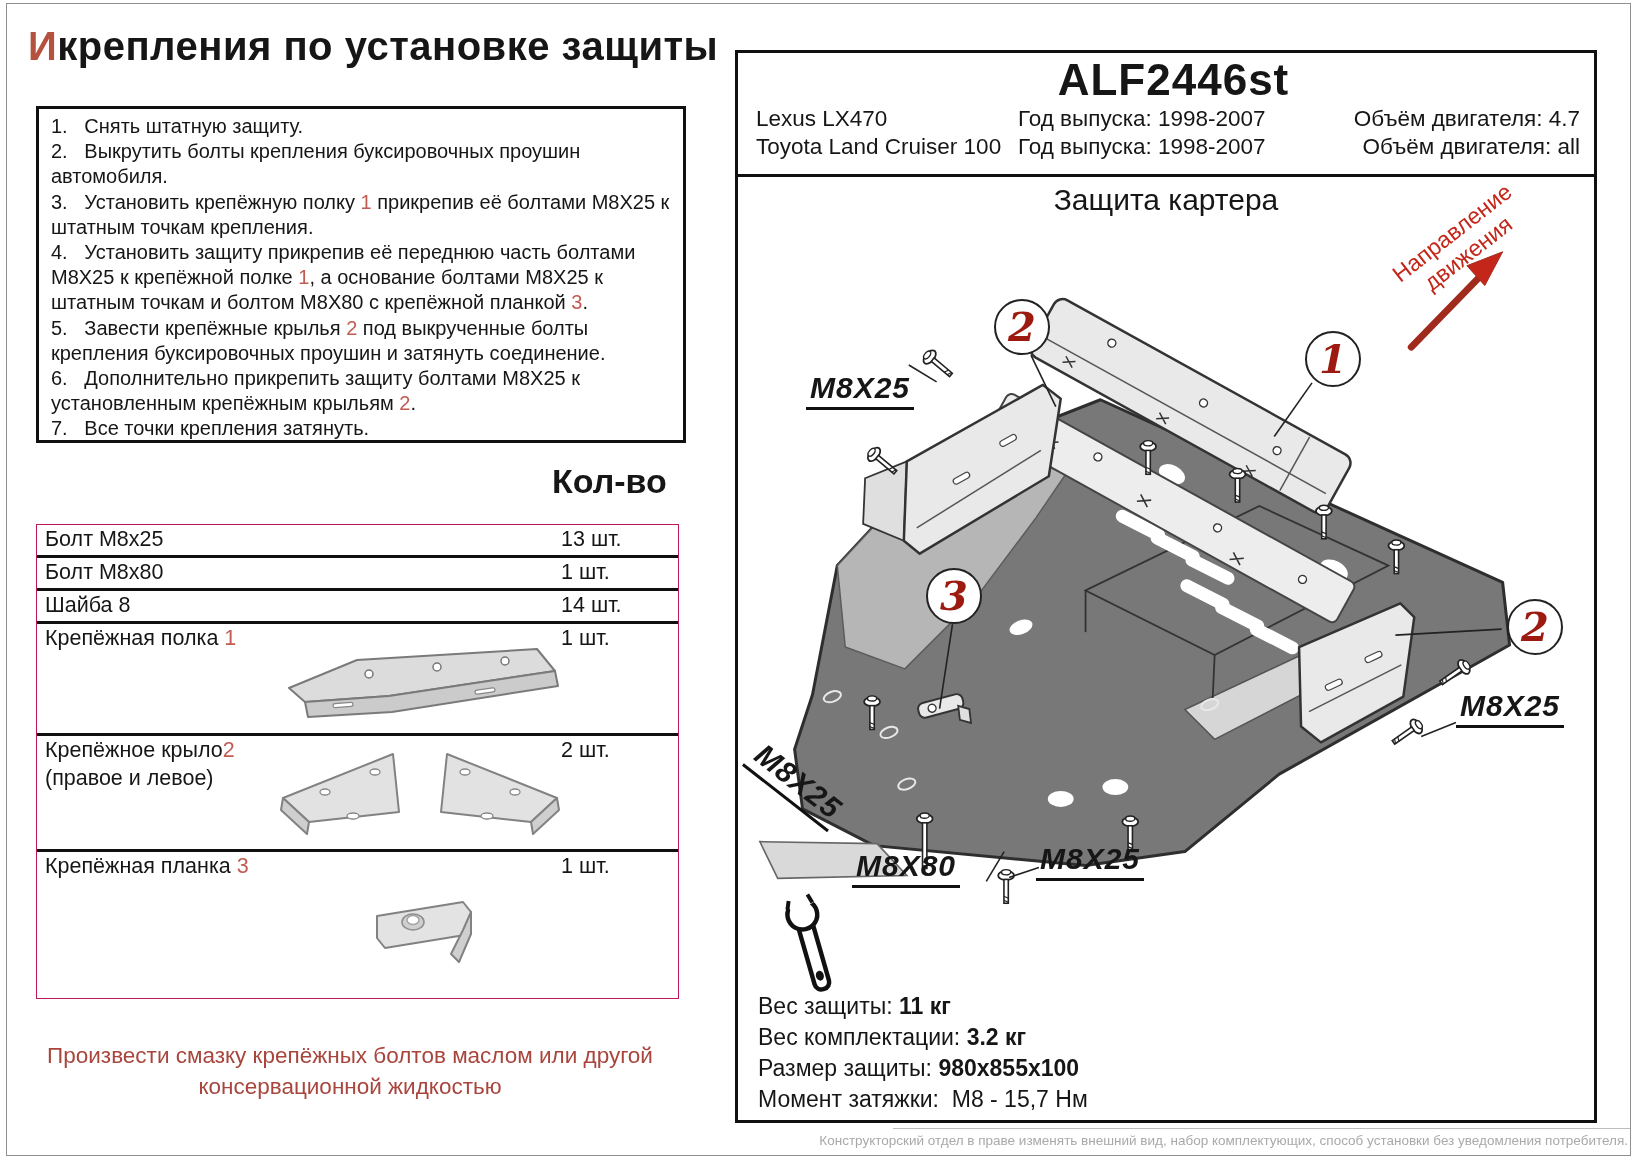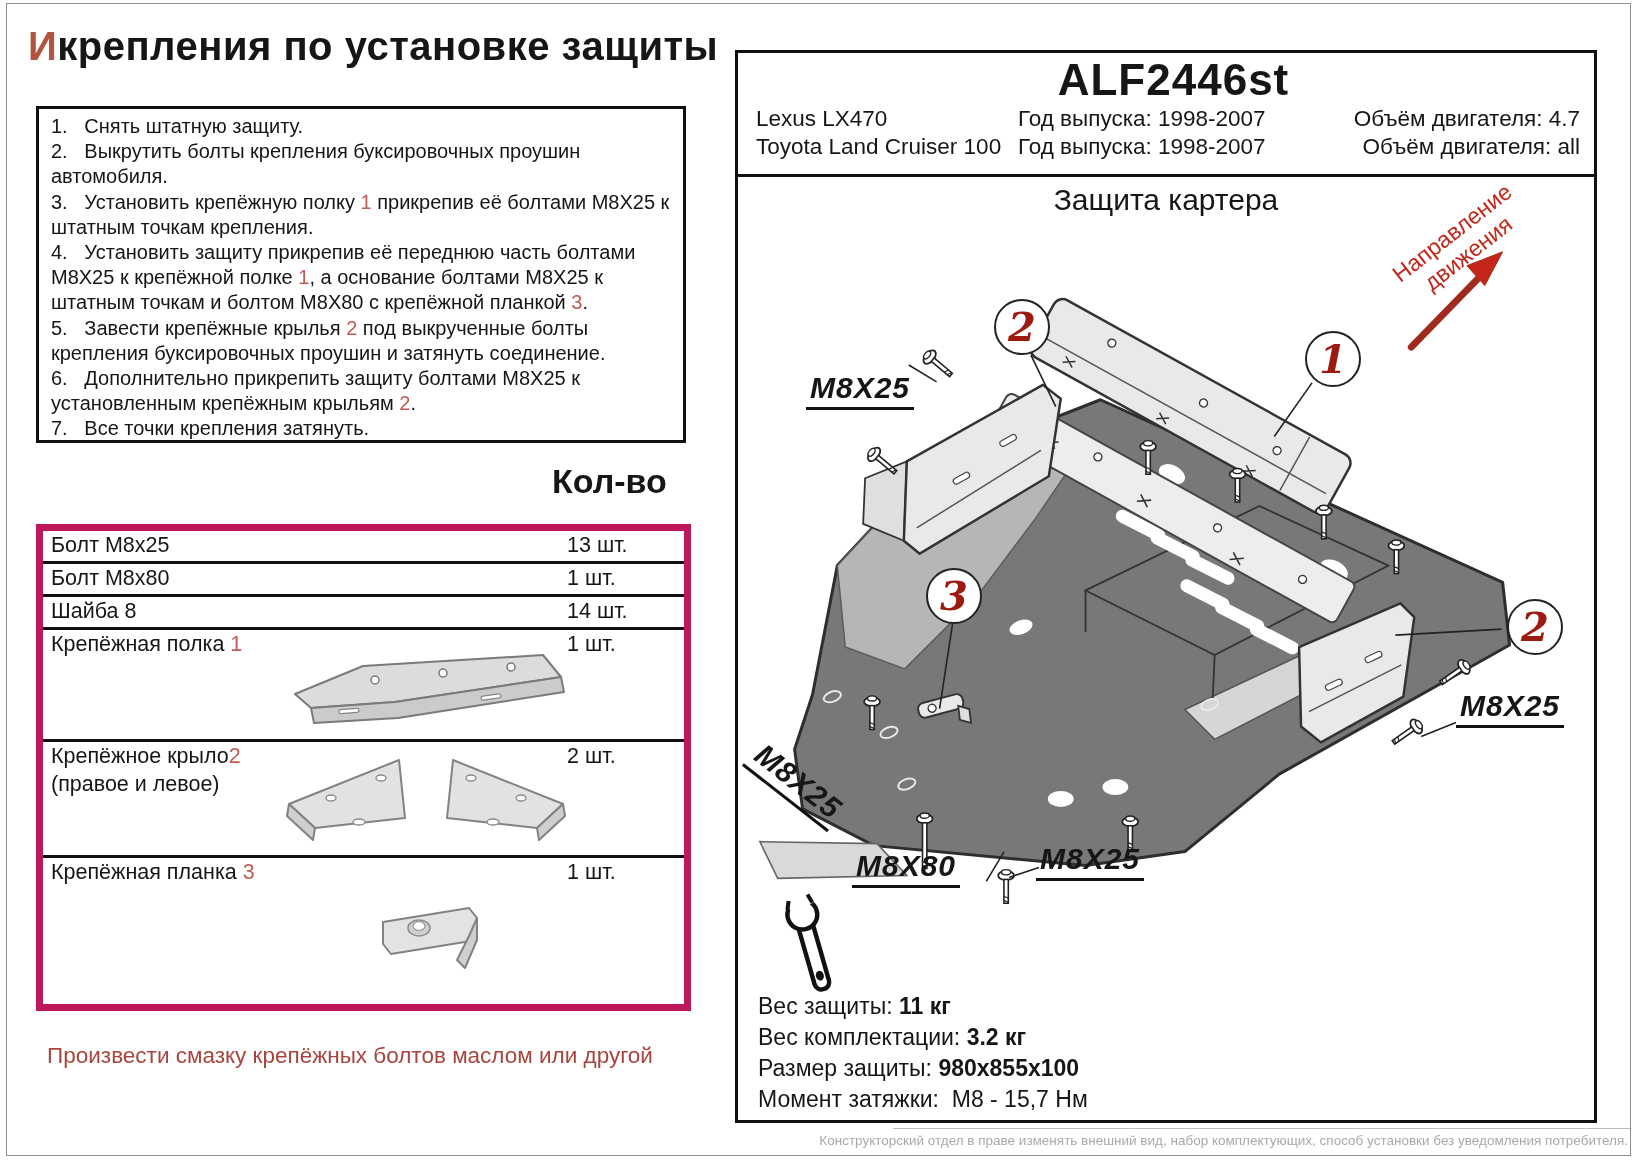--- a/index.html
+++ b/index.html
@@ -9,21 +9,21 @@
 
   
   .title{position:absolute;left:28px;top:24px;margin:0;font-size:40px;font-weight:bold;letter-spacing:.5px;}
   .title .t-first{color:#b5513f;}
   .instr-box{position:absolute;left:36px;top:106px;width:622px;height:326px;
              border:3px solid #101010;padding:5px 10px 0 12px;font-size:20px;line-height:25.2px;}
   .instr{margin:0;}
   .instr .r{color:#c25b52;}
   .comp-title{position:absolute;left:34px;top:458px;font-size:38px;font-weight:bold;letter-spacing:1px;}
   .qty-title{position:absolute;left:552px;top:462px;font-size:34px;font-weight:bold;}
-  .comp-table{position:absolute;left:36px;top:524px;width:641px;border:7px solid #be185d;}
+  .comp-table{position:absolute;left:36px;top:524px;width:641px;border:1px solid #be185d;}
   .crow{position:relative;border-top:3px solid #101010;font-size:21.5px;}
   .crow:first-child{border-top:none;}
   .cname{position:absolute;left:8px;top:2px;white-space:nowrap;}
   .cname .r{color:#c25b52;}
   .cname2{position:absolute;left:8px;top:30px;white-space:nowrap;}
   .cqty{position:absolute;left:524px;top:2px;white-space:nowrap;}
   .part-img{position:absolute;}
   .note{position:absolute;left:5px;top:1040px;width:690px;text-align:center;
         color:#a8453d;font-size:22.5px;line-height:31px;}
 
@@ -124,20 +124,21 @@
         <path d="M10,26 L96,12 L104,22 L104,44 L18,58 L10,48 Z" fill="#e3e3e3" stroke="#828282" stroke-width="2" stroke-linejoin="round"></path>
         <ellipse cx="46" cy="32" rx="11" ry="8" fill="#d0d0d0" stroke="#909090" stroke-width="1.6"></ellipse>
         <ellipse cx="46" cy="30" rx="6" ry="4.5" fill="#fff" stroke="#a0a0a0" stroke-width="1.4"></ellipse>
         <path d="M104,22 L104,44 L92,72 L84,64 L96,40 Z" fill="#cfcfcf" stroke="#828282" stroke-width="2" stroke-linejoin="round"></path>
       </svg>
     </div>
   </div>
 
   <div class="note">
     <div>Произвести смазку крепёжных болтов маслом или другой</div>
+    <div>консервационной жидкостью</div>
   </div>
 
   <div class="panel">
     <div class="panel-header">
       <div class="code">ALF2446st</div>
       <div class="veh-row">
         <span class="veh-model">Lexus LX470</span>
         <span class="veh-years">Год выпуска: 1998-2007</span>
         <span class="veh-engine">Объём двигателя: 4.7</span>
       </div>

